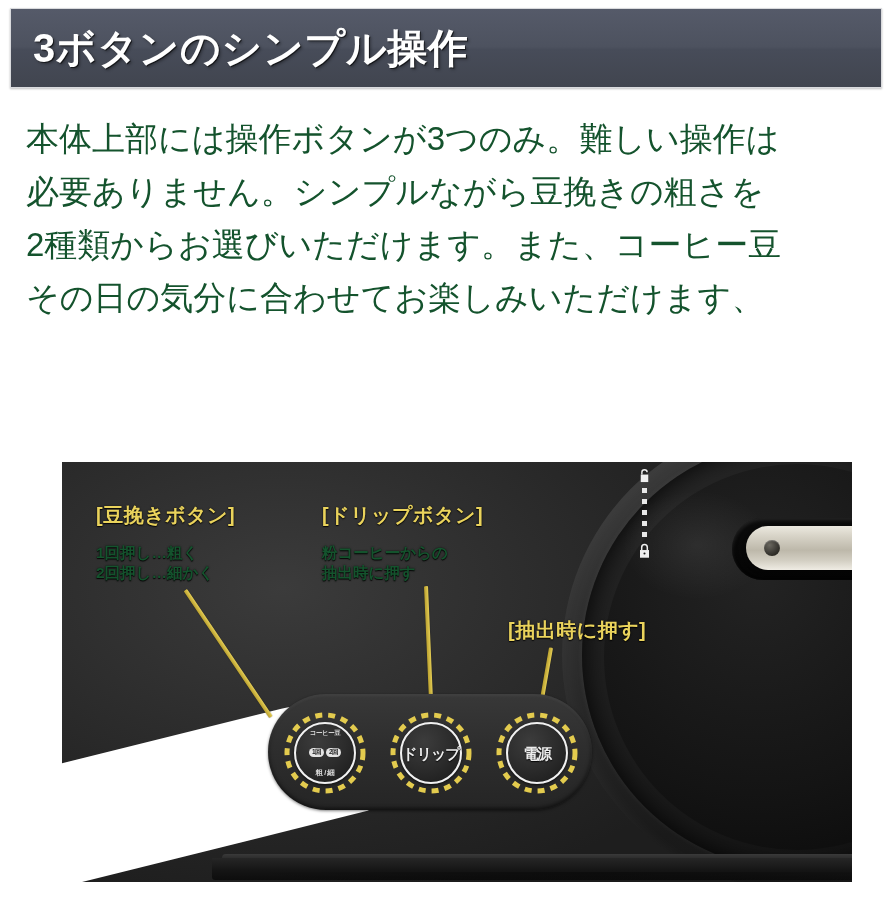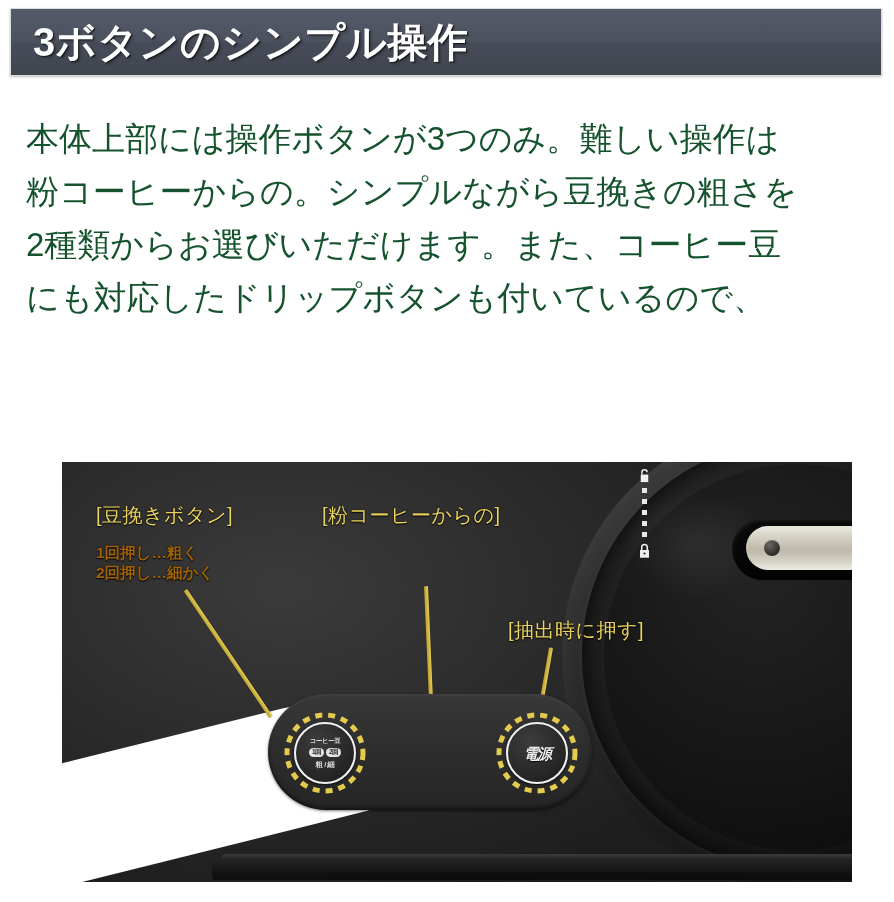--- a/index.html
+++ b/index.html
@@ -23,21 +23,21 @@
     height: 902px;
     background: #ffffff;
   }
 
   
   .header-banner {
     position: absolute;
     left: 10px;
     top: 8px;
     width: 872px;
-    height: 68px;
+    height: 80px;
     background: linear-gradient(180deg, #555a69 0%, #4d525f 48%, #474c59 52%, #41454f 100%);
     border: 1px solid #d9dadd;
     box-shadow: 0 1px 2px rgba(0,0,0,0.25);
     box-sizing: border-box;
     overflow: hidden;
   }
   .header-title {
     position: absolute;
     left: 22px;
     top: 50%;
@@ -227,31 +227,31 @@
       rgba(0,0,0,0) 5px, rgba(0,0,0,0) 11px
     );
   }
 
   
   .callout {
     position: absolute;
     color: #e8cf52;
     text-shadow: 0 1px 1px rgba(0,0,0,0.85), 0 0 2px rgba(0,0,0,0.7);
     white-space: nowrap;
-    font-weight: normal;
+    font-weight: bold;
   }
   .callout-title {
     font-size: 20px;
     letter-spacing: 0.5px;
     color: #ead35c;
   }
   .callout-sub {
     font-size: 15.5px;
     line-height: 20px;
-    color: #a16207;
+    color: #14532d;
     font-weight: bold;
   }
 
   .callout-grind-title { left: 96px; top: 502px; }
   .callout-grind-sub   { left: 96px; top: 543px; }
   .callout-drip-title  { left: 322px; top: 502px; }
   .callout-drip-sub    { left: 322px; top: 543px; }
   .callout-power-title { left: 508px; top: 617px; }
 
   
@@ -297,21 +297,21 @@
   }
 
   .btn-wrap {
     position: absolute;
     top: 18px;
     width: 82px;
     height: 82px;
   }
   .btn-wrap-grind { left: 16px; }
   .btn-wrap-drip  { left: 122px; }
-  .btn-wrap-power { left: 228px; font-style: italic; }
+  .btn-wrap-power { left: 228px; }
 
   
   .dash-ring {
     position: absolute;
     left: 0; top: 0;
     width: 82px;
     height: 82px;
   }
   .dash-ring circle {
     fill: none;
@@ -347,21 +347,21 @@
     white-space: nowrap;
   }
   .btn-label-power { font-size: 15px; letter-spacing: -1.5px; }
 
   
   .grind-face {
     display: flex;
     flex-direction: column;
     align-items: center;
     justify-content: center;
-    gap: 4px;
+    gap: 12px;
     line-height: 1;
   }
   .grind-top {
     font-size: 6.5px;
     color: #dcdcdc;
     font-weight: bold;
     letter-spacing: -0.5px;
     white-space: nowrap;
   }
   .grind-pills {
@@ -391,23 +391,23 @@
 <body>
 
 <div class="page">
 
   <div class="header-banner">
     <div class="header-title">3ボタンのシンプル操作</div>
   </div>
 
   <div class="body-copy">
     <div class="body-line">本体上部には操作ボタンが3つのみ。難しい操作は</div>
-    <div class="body-line">粉コーヒーからの。シンプルながら豆挽きの粗さを</div>
+    <div class="body-line">必要ありません。シンプルながら豆挽きの粗さを</div>
     <div class="body-line">2種類からお選びいただけます。また、コーヒー豆</div>
-    <div class="body-line">にも対応したドリップボタンも付いているので、</div>
+    <div class="body-line">その日の気分に合わせてお楽しみいただけます、</div>
   </div>
 
   <div class="photo">
 
     <div class="machine-body">
 
       <div class="lid-outer"></div>
       <div class="lid-ring"></div>
       <div class="lid-inner"></div>
       <div class="lid-hilight"></div>
@@ -452,35 +452,47 @@
           <div class="grind-top">コーヒー豆</div>
           <div class="grind-pills">
             <span class="grind-pill">1回</span>
             <span class="grind-pill">2回</span>
           </div>
           <div class="grind-bottom">粗 / 細</div>
         </div>
       </div>
     </div>
 
+    <div class="btn-wrap btn-wrap-drip">
+      <svg class="dash-ring" viewBox="0 0 82 82">
+        <circle cx="41" cy="41" r="38"></circle>
+      </svg>
+      <div class="btn">
+        <span class="btn-label">ドリップ</span>
+      </div>
+    </div>
 
     <div class="btn-wrap btn-wrap-power">
       <svg class="dash-ring" viewBox="0 0 82 82">
         <circle cx="41" cy="41" r="38"></circle>
       </svg>
       <div class="btn">
         <span class="btn-label btn-label-power">電源</span>
       </div>
     </div>
 
   </div>
 
   <div class="callout callout-title callout-grind-title">[豆挽きボタン]</div>
   <div class="callout callout-sub callout-grind-sub">
     <div>1回押し…粗く</div>
     <div>2回押し…細かく</div>
   </div>
 
-  <div class="callout callout-title callout-drip-title">[粉コーヒーからの]</div>
+  <div class="callout callout-title callout-drip-title">[ドリップボタン]</div>
+  <div class="callout callout-sub callout-drip-sub">
+    <div>粉コーヒーからの</div>
+    <div>抽出時に押す</div>
+  </div>
 
   <div class="callout callout-title callout-power-title">[抽出時に押す]</div>
 
 </div>
 
 </body></html>

